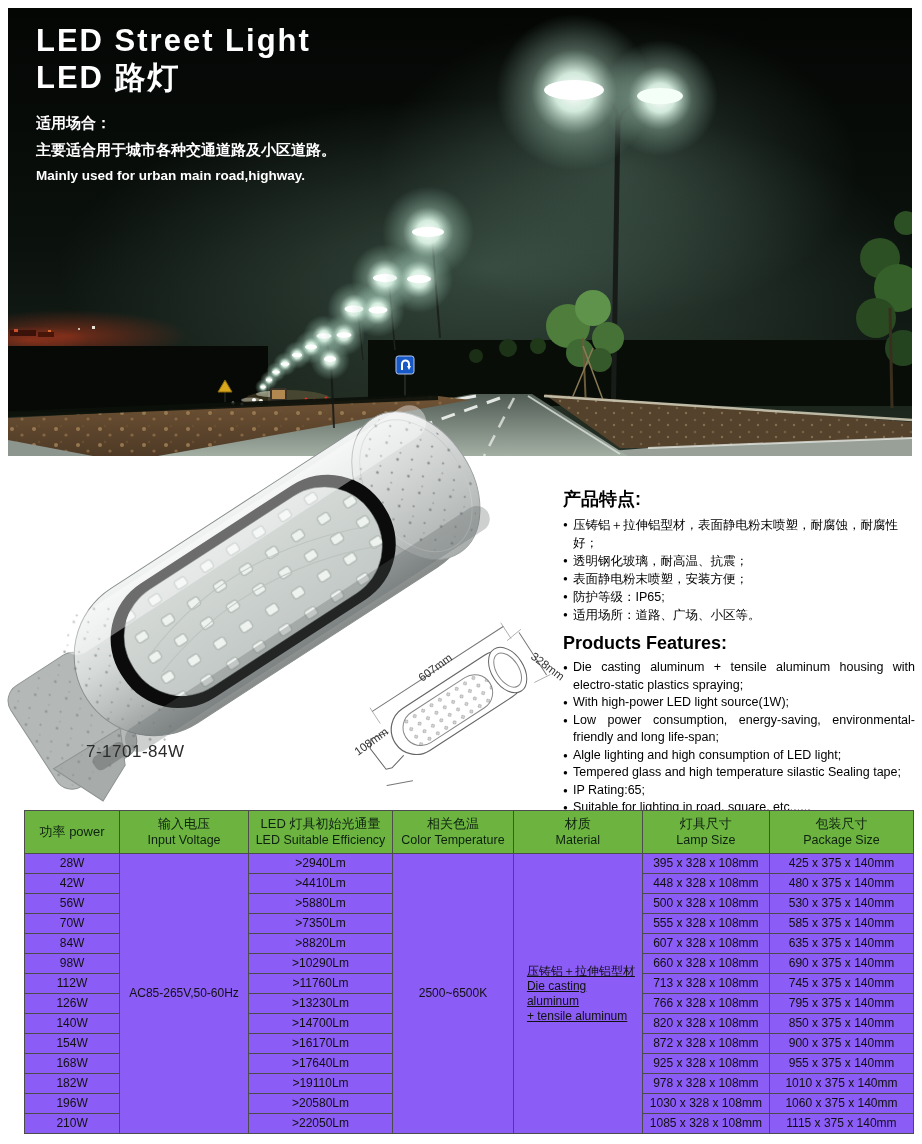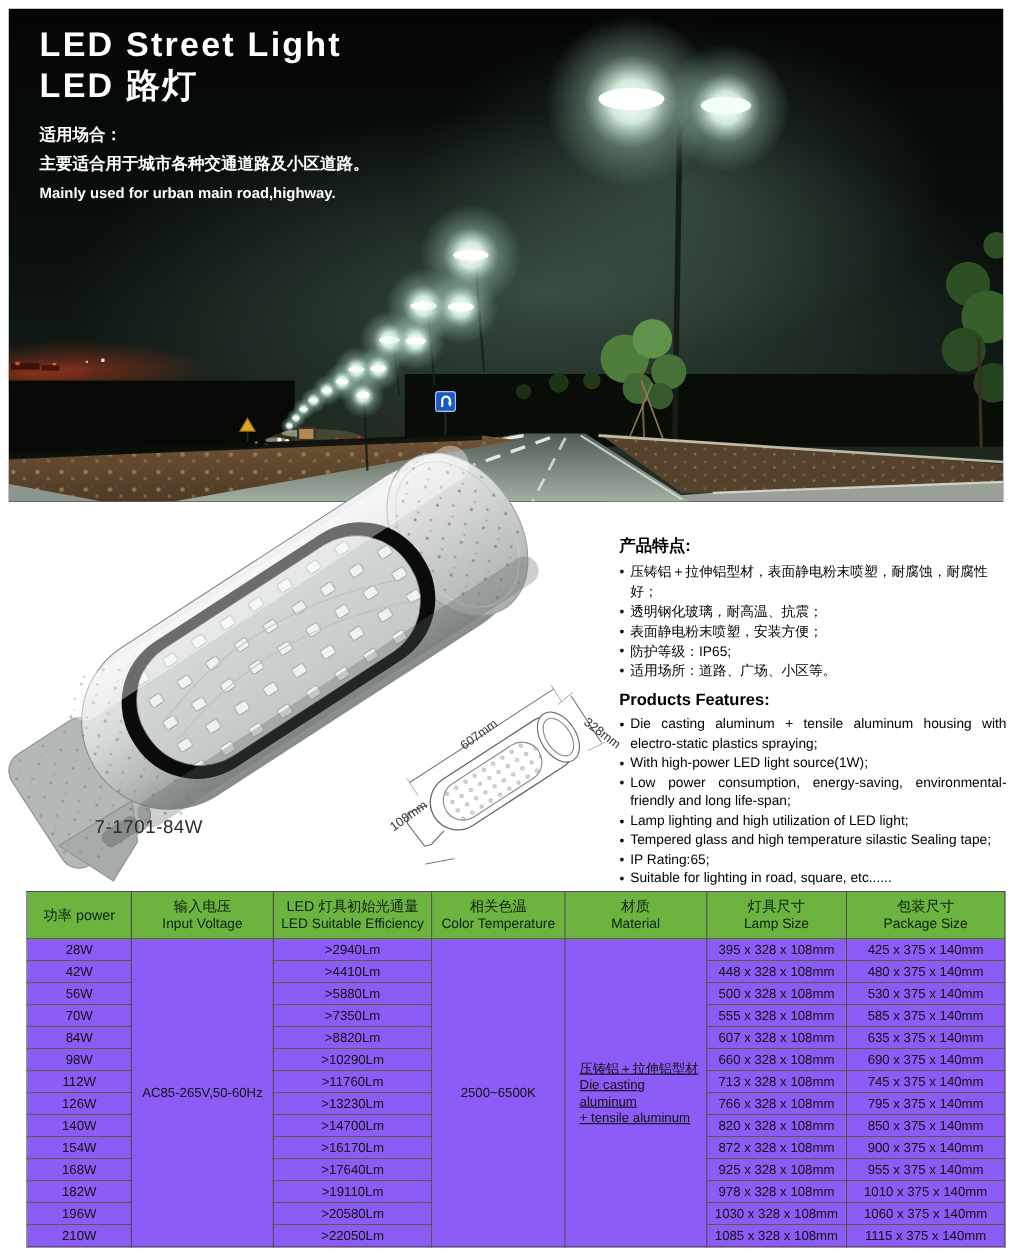--- a/index.html
+++ b/index.html
@@ -16,21 +16,21 @@
   .hero-text .t2.first { margin-top:13px; }
   .hero-text .t3 { font-size:13.5px; font-weight:bold; line-height:26px; }
 
   
   .render { position:absolute; left:28px; top:376px; width:505px; height:396px; z-index:2; }
   .diagram { position:absolute; left:352px; top:630px; width:225px; height:145px; z-index:4; }
   .model { position:absolute; left:86px; top:742px; font-size:17px; color:#2b2b2b; letter-spacing:.5px; z-index:4; }
 
   
   .features { position:absolute; left:563px; top:487px; width:352px; z-index:4; color:#000; }
-  .f-title { font-size:15px; font-weight:bold; margin:0 0 5px; }
+  .f-title { font-size:18px; font-weight:bold; margin:0 0 5px; }
   .f-title.en { margin-top:9px; }
   .features ul { list-style:none; }
   .features li { position:relative; padding-left:10px; }
   .features li::before { content:"●"; position:absolute; left:0; top:0; font-size:8px; line-height:inherit; }
   .cn li { font-size:12.5px; line-height:18px; }
   .en li { font-size:12.5px; line-height:17.5px; text-align:justify; }
 
   
   .spec-table { position:absolute; left:24px; top:810px; width:890px; border-collapse:collapse; table-layout:fixed; z-index:4; }
   .spec-table th { background:#6CB33F; border:1px solid #4c4c4c; font-weight:normal; color:#0e2210; padding:5px 2px; font-size:13px; line-height:16px; text-align:center; }
@@ -314,21 +314,21 @@
         <li>透明钢化玻璃，耐高温、抗震；</li>
         <li>表面静电粉末喷塑，安装方便；</li>
         <li>防护等级：IP65;</li>
         <li>适用场所：道路、广场、小区等。</li>
       </ul>
     <h3 class="f-title en">Products Features:</h3>
     <ul class="en" id="feat-en">
         <li>Die casting aluminum + tensile aluminum housing with electro-static plastics spraying;</li>
         <li>With high-power LED light source(1W);</li>
         <li>Low power consumption, energy-saving, environmental-friendly and long life-span;</li>
-        <li>Lamp lighting and high utilization of LED light;</li>
+        <li>Algle lighting and high consumption of LED light;</li>
         <li>Tempered glass and high temperature silastic Sealing tape;</li>
         <li>IP Rating:65;</li>
         <li>Suitable for lighting in road, square, etc......</li>
       </ul>
   </div>
 
   <table class="spec-table">
     <colgroup>
       <col style="width:10.7%">
         <col style="width:14.5%">

